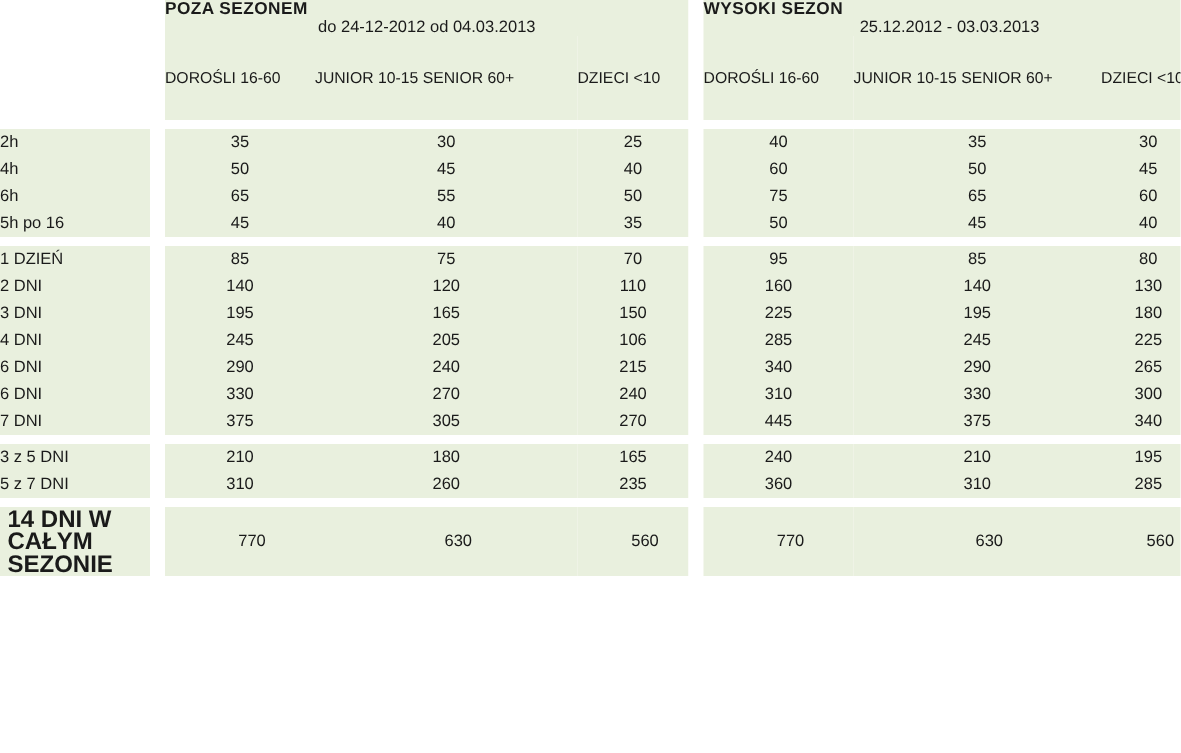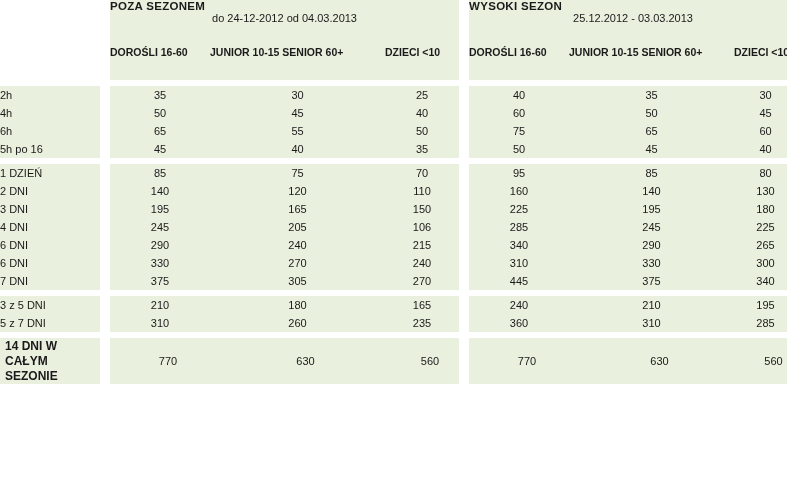--- a/index.html
+++ b/index.html
@@ -56,21 +56,21 @@
     letter-spacing: .3px;
     padding: 10px 0 4px 0;
   }
   td.season-dates {
     text-align: center;
     font-size: 11px;
     padding: 2px 0 12px 0;
   }
   td.colhead {
     font-size: 10.5px;
-    font-weight: bold;
+    font-weight: normal;
     padding: 4px 0 4px 6px;
     vertical-align: top;
     height: 56px;
   }
   td.emptyhead {
     background: #ffffff !important;
   }
 
   
   td.rowlabel {
@@ -87,21 +87,21 @@
   }
   td.num.kid {
     text-align: center;
   }
   
   tr.final td {
     height: 46px;
     padding-left: 16px;
   }
   tr.final td.rowlabel {
-    font-size: 12px;
+    font-size: 16px;
     font-weight: bold;
     line-height: 15px;
     padding-left: 5px;
   }
   tr.final td.num {
     font-size: 11px;
   }
 </style>
 </head>
 <body>

